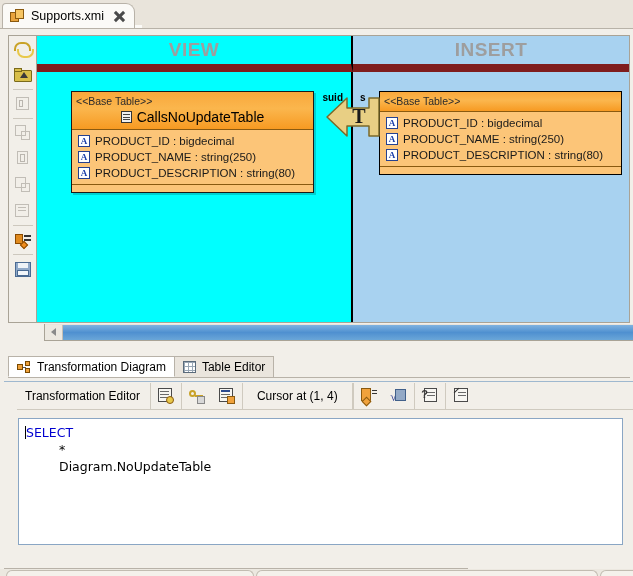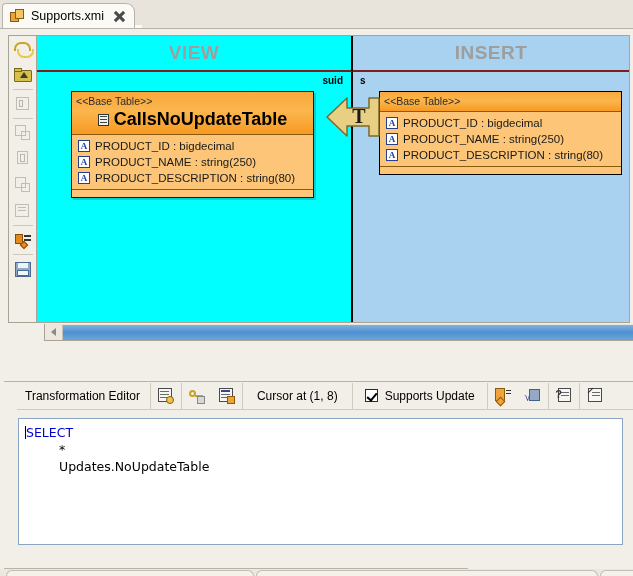--- a/index.html
+++ b/index.html
@@ -111,51 +111,51 @@
     border: 1px solid #a9a396;
     box-sizing: border-box;
     background: #fff;
     overflow: hidden;
   }
   #diagram-canvas { position:absolute; left:0; top:0; width:592px; height:286px; }
 
   .panel-header {
     position: absolute; top: 0; height: 36px;
     display: flex; align-items: center; justify-content: center;
-    border-bottom: 2px solid #7f1d1d;
+    border-bottom: 8px solid #7f1d1d;
     box-sizing: border-box;
     font-size: 19px; font-weight: bold; letter-spacing: .5px;
     color: #9e9e9e;
   }
   .panel-body { position: absolute; top: 36px; bottom: 0; box-sizing:border-box; }
 
   #view-header { left: 0; width: 316px; background: #00ffff; border-right: 2px solid #000; }
   #view-body   { left: 0; width: 316px; background: #00ffff; border-right: 2px solid #000; }
   #src-header  { left: 316px; right: 0; background: #a8d2f0; }
   #src-body    { left: 316px; right: 0; background: #a8d2f0; }
 
   .group-label {
-    position: absolute; font-size: 10px; font-weight: bold; color: #000;
+    position: absolute; font-size: 10px; font-weight: bold; color: #000; margin-top: 17px;
   }
 
   
   .table-node {
     position: absolute;
     border: 1px solid #1a1a1a;
     box-sizing: border-box;
     box-shadow: 2px 2px 0 rgba(0,0,0,.18);
   }
   .tn-header {
     background: linear-gradient(to bottom, #f9a83c 0%, #fbb64d 45%, #f79a22 100%);
     border-bottom: 1px solid #8a5a10;
     padding: 3px 4px 4px;
   }
   .tn-stereo { font-size: 10.5px; color: #2b2b2b; }
   .tn-title-row { display:flex; align-items:center; justify-content:center; gap:5px; margin-top:2px;}
-  .tn-title { font-size: 18px; font-weight: bold; color:#000; }
+  .tn-title { font-size: 14px; font-weight: normal; color:#000; }
   .tn-attrs {
     background: #fcc578;
     padding: 3px 4px 3px 6px;
     border-bottom: 1px solid #8a5a10;
   }
   .attr-row { display:flex; align-items:center; gap:5px; height:16px; }
   .attr-text { font-size: 11.5px; color:#1a1a1a; }
   .tn-footer { background:#fcc578; height:7px; }
 
   .icon-table {
@@ -476,20 +476,35 @@
     </div>
 
     <div id="diagram-hscroll">
       <div id="hs-left">
           <span class="arrow"></span>
         </div>
       <div id="hs-thumb"></div>
     </div>
   </div>
 
+  <div id="diagram-tabs">
+    <div class="dtab active">
+      <span class="ic-diagram">
+        <span class="n n1"></span>
+          <span class="n n2"></span>
+          <span class="n n3"></span>
+          <span class="e"></span>
+      </span>
+      <span>Transformation Diagram</span>
+    </div>
+    <div class="dtab">
+      <span class="ic-grid"></span>
+      <span>Table Editor</span>
+    </div>
+  </div>
 
   <div id="xform-editor">
 
     <div id="xform-toolbar">
       <span class="xt-label">Transformation Editor</span>
       <div class="xt-sep"></div>
       <div class="xt-btn">
         <span class="mini">
           <span class="pg"></span>
           <span class="pl" style="top:3px;"></span>
@@ -509,26 +524,22 @@
       <div class="xt-btn">
         <span class="mini">
           <span class="pg"></span>
           <span class="pl" style="top:2px;background:#2b4a8f;height:2px;"></span>
           <span class="pl" style="top:6px;"></span>
             <span class="pl" style="top:9px;"></span>
           <span class="bdg"></span>
         </span>
       </div>
       <div class="xt-sep"></div>
-      <span class="xt-text">Cursor at (1, 8)</span>
+      <span class="xt-text">Cursor at (1, 4)</span>
       <div class="xt-sep"></div>
-      <label class="xt-check">
-        <span class="chk"></span>
-        <span>Supports Update</span>
-      </label>
       <div class="xt-sep"></div>
       <div class="xt-btn">
         <span class="mini">
           <span class="pg" style="background:#f0a23c;border-color:#8a5a10;width:10px;height:13px;"></span>
           <span class="pl" style="left:12px;top:2px;width:5px;background:#333;"></span>
           <span class="pl" style="left:12px;top:5px;width:5px;background:#333;"></span>
           <span class="dm" style="left:3px;"></span>
         </span>
       </div>
       <div class="xt-btn">
@@ -553,21 +564,21 @@
           <span class="pl" style="left:6px;top:4px;width:8px;"></span>
           <span class="pl" style="left:6px;top:7px;width:8px;"></span>
           <span class="pl" style="left:1px;top:2px;width:7px;background:#333;transform:rotate(-45deg);"></span>
         </span>
       </div>
     </div>
 
     <div id="sql-area">
       <div><span class="caret"></span><span class="kw">SELECT</span></div>
       <div style="padding-left:34px;"><span>*</span></div>
-      <div style="padding-left:34px;"><span>Updates.NoUpdateTable</span></div>
+      <div style="padding-left:34px;"><span>Diagram.NoUpdateTable</span></div>
     </div>
   </div>
 
   <div id="stmt-tabs">
     <div class="stab active">
       <span class="ic-warn"><span class="tri"></span></span>
       <span>SELECT</span>
     </div>
     <div class="stab">
       <span class="ic-ban"></span>

